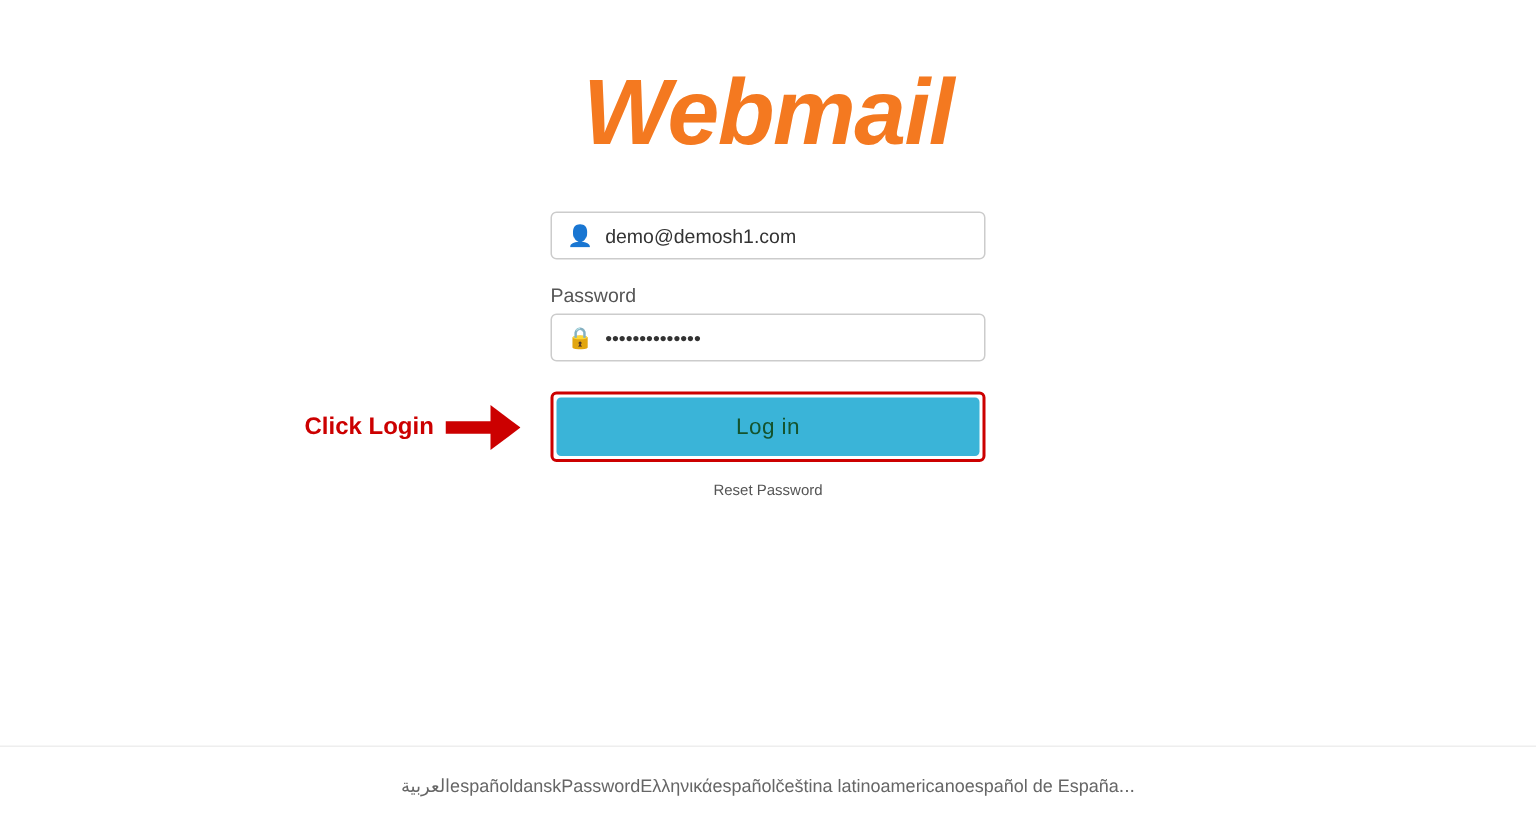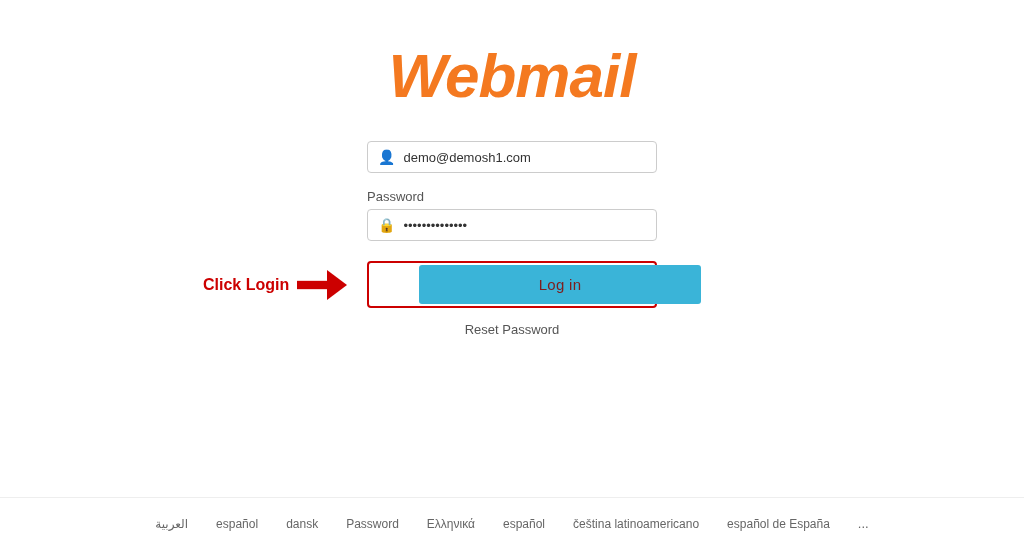--- a/index.html
+++ b/index.html
@@ -115,48 +115,46 @@
 
     .login-button-wrapper {
       border: 2px solid #cc0000;
       border-radius: 4px;
       padding: 2px;
       width: 100%;
     }
 
     .login-button {
       background: #3ab4d8;
-      color: #7f1d1d;
+      color: #14532d;
       border: none;
       border-radius: 3px;
       padding: 11px 0;
       width: 100%;
       font-size: 15px;
       cursor: pointer;
       letter-spacing: 0.3px;
-      margin-left: 48px;
     }
 
     .reset-password-link {
       text-align: center;
       margin-top: 14px;
-      font-size: 13px;
+      font-size: 10px;
       color: #555555;
       text-decoration: none;
       cursor: pointer;
     }
 
     .language-bar {
       position: absolute;
       bottom: 20px;
       width: 100%;
       display: flex;
       justify-content: center;
       align-items: center;
-      gap: 28px;
       border-top: 1px solid #eeeeee;
       padding-top: 18px;
     }
 
     .lang-item {
       font-size: 12px;
       color: #666666;
       cursor: pointer;
       text-decoration: none;
     }

